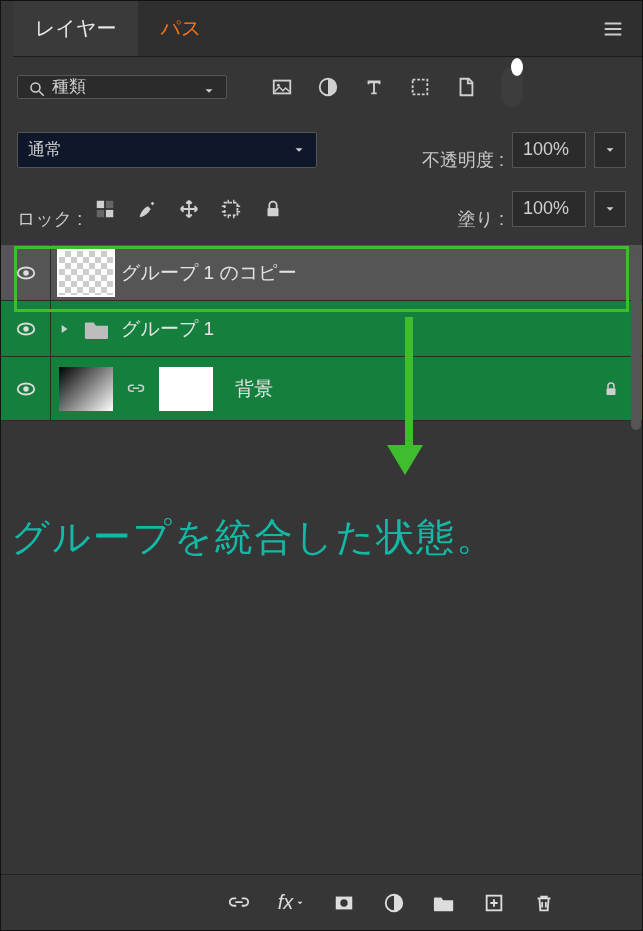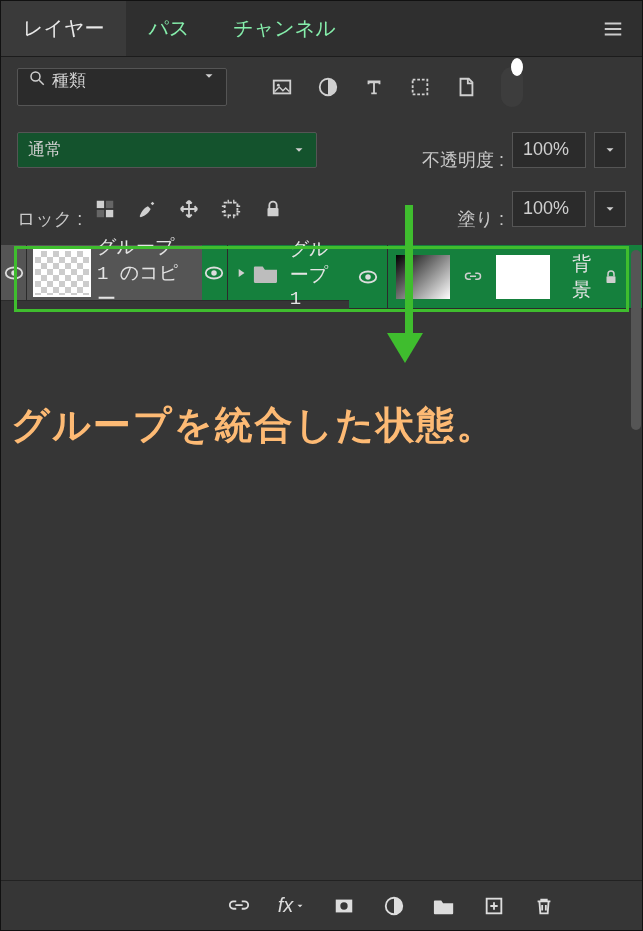--- a/index.html
+++ b/index.html
@@ -21,27 +21,28 @@
     display: flex;
     flex-direction: column;
   }
   
   .tabs {
     display: flex;
     align-items: center;
     height: 56px;
     background: #2f2f2f;
     border-bottom: 1px solid #1c1c1c;
+    margin-left: 12px;
   }
   .tab {
     padding: 0 22px;
     height: 100%;
     display: flex;
     align-items: center;
-    color: #86efac;
+    color: #f97316;
     cursor: pointer;
     font-size: 20px;
   }
   .tab.active {
     background: #3a3a3a;
     color: #e9e9e9;
   }
   .tabs-spacer { flex: 1; }
   .hamburger {
     padding: 0 18px; height:100%; display:flex; align-items:center; cursor:pointer;
@@ -51,24 +52,24 @@
   
   .row {
     display: flex;
     align-items: center;
     padding: 10px 16px;
     gap: 12px;
   }
 
   
   .filter-select {
-    display:flex; align-items:flex-start;
+    display:flex; align-items:flex-end;
     background:#2b2b2b;
     border:1px solid #555;
-    height:38px;
+    height:24px;
     width:210px;
     padding:0 10px;
     color:#d8d8d8;
     cursor:pointer;
     border-radius:2px;
   }
   .filter-select .search-ico { margin-right:6px; }
   .filter-select .chev { margin-left:auto; }
   .filter-icons { display:flex; gap:24px; margin-left:32px; align-items:center; }
   .filter-icons > * { cursor:pointer; }
@@ -79,21 +80,21 @@
   }
   .toggle-track {
     width:22px; height:40px; background:#3d3d3d; border-radius:11px;
     display:flex; align-items:flex-start; justify-content:center;
     padding-top:3px;
   }
 
   
   .blend-select {
     display:flex; align-items:center;
-    background:#14532d;
+    background:#0f172a;
     border:1px solid #555;
     height:36px;
     flex:1;
     max-width:300px;
     padding:0 10px;
     cursor:pointer;
     border-radius:2px;
   }
   .opacity-group, .fill-group {
     display:flex; align-items:center; gap:8px; margin-left:auto;
@@ -109,21 +110,21 @@
     display:flex; align-items:center; justify-content:center; cursor:pointer;
   }
 
   
   .lock-icons { display:flex; gap:20px; align-items:center; }
   .lock-icons > * { cursor:pointer; }
 
   
   .layers {
     flex: 0 0 auto;
-    display:flex; flex-direction:row;font-family:Liberation Mono, monospace;
+    display:flex; flex-direction:column;
   }
   .layer-row {
     display:flex; align-items:center;
     height:56px;
     padding:0 8px 0 0;
     background:#15803d;
     border-bottom:1px solid #2b2b2b;
     position:relative;
   }
   .layer-row .eye {
@@ -189,30 +190,30 @@
     width:0; height:0;
     border-left:18px solid transparent;
     border-right:18px solid transparent;
     border-top:30px solid #3fbd2e;
     margin-left:-14px;
   }
   .annot-text {
     position:absolute;
     left:10px; right:10px;
     top:80px;
-    color:#fdba74;
+    color:#14b8a6;
     font-size:38px;
     line-height:1.9;
     letter-spacing:2px;
-    font-weight:700;
+    font-weight:400;
   }
 
   
   .bottom-bar {
-    height:50px;
+    height:56px;
     display:flex;
     align-items:center;
     justify-content:center;
     gap:28px;
     border-top:1px solid #222;
     background:#363636;
     padding-left:140px;
   }
   .bottom-bar > * { cursor:pointer; color:#ddd; }
 
@@ -228,21 +229,20 @@
   }
 </style>
 </head>
 <body>
 
 <div class="panel">
 
   <div class="tabs">
     <div class="tab active">レイヤー</div>
     <div class="tab">パス</div>
-    <div class="tab">チャンネル</div>
     <div class="tabs-spacer"></div>
     <div class="hamburger">
       <svg viewBox="0 0 24 24">
           <path fill="#ccc" d="M3 5h18v2H3zM3 11h18v2H3zM3 17h18v2H3z"></path>
         </svg>
     </div>
   </div>
 
   <div class="row">
     <div class="filter-select">

